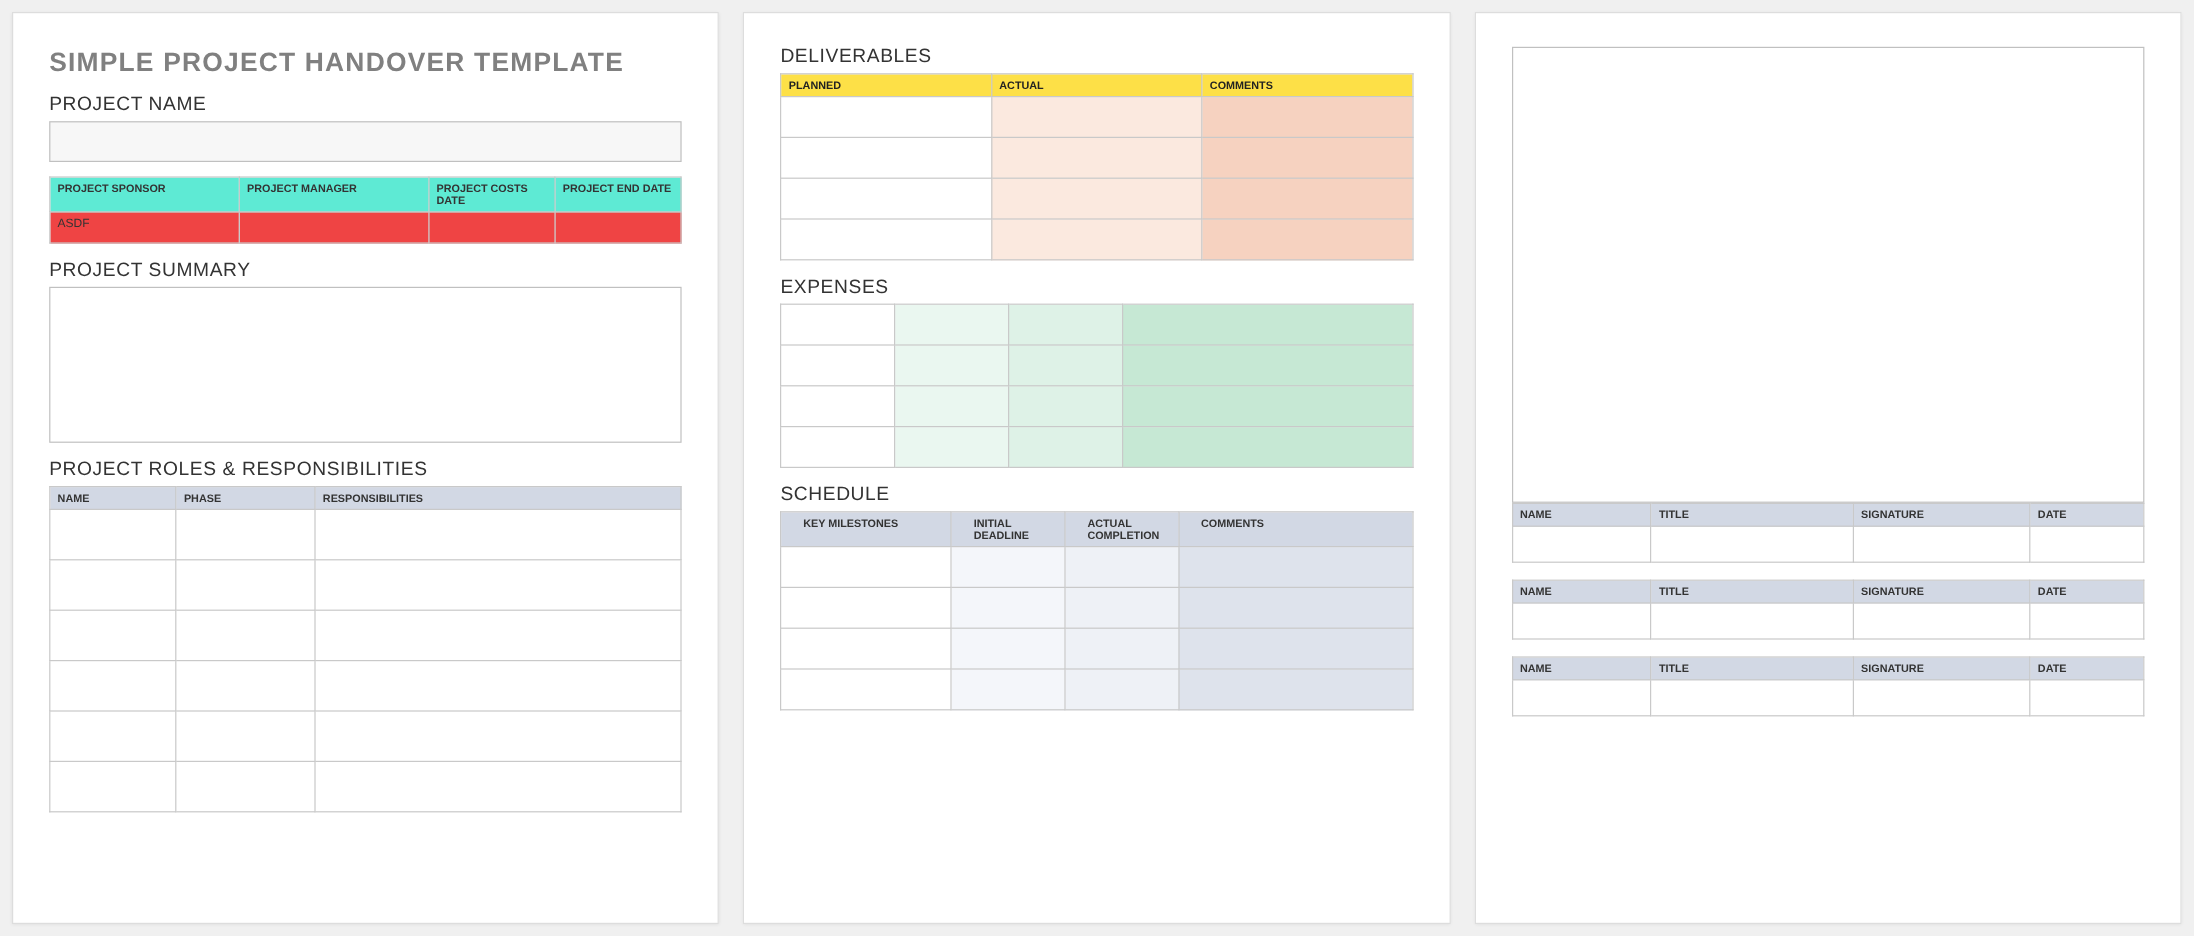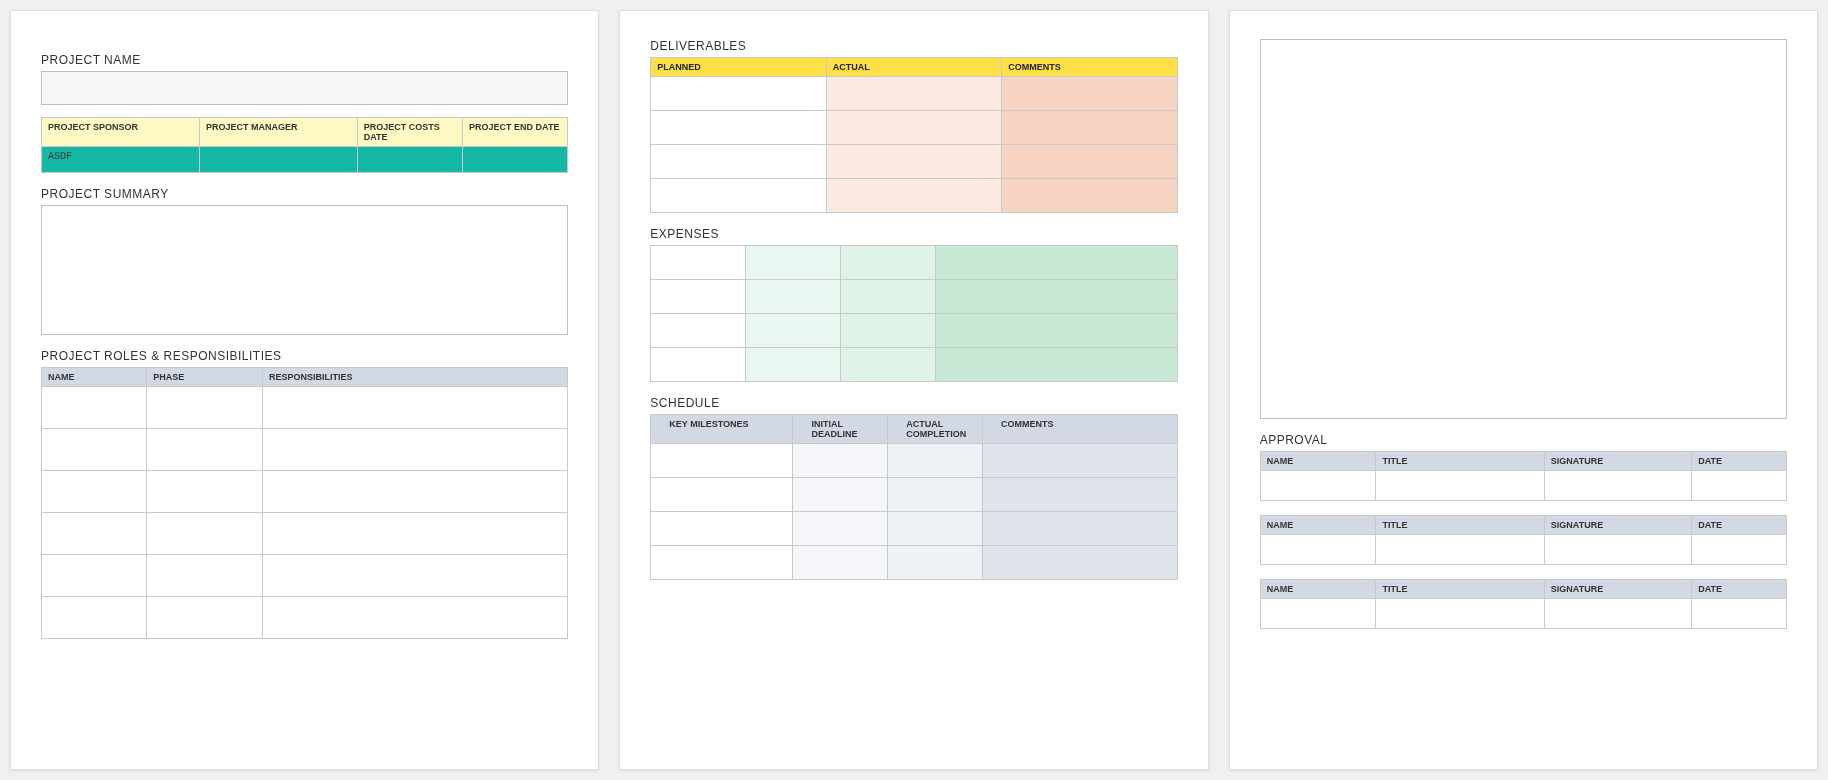--- a/index.html
+++ b/index.html
@@ -24,21 +24,21 @@
 
   h1.main-title {
     font-weight: 700;
     font-size: 22px;
     letter-spacing: 1px;
     color: #808080;
     margin: 0 0 14px 0;
   }
 
   .section-label {
-    font-size: 12px;
+    font-size: 16px;
     letter-spacing: 0.5px;
     margin: 14px 0 4px 0;
     color: #333;
   }
 
   
   table { border-collapse: collapse; width: 100%; table-layout: fixed; }
   th, td { border: 1px solid #c9c9c9; padding: 4px 6px; text-align: left; vertical-align: top; }
   th { font-size: 9px; font-weight: 700; }
   td { font-size: 10px; }
@@ -48,22 +48,22 @@
     width: 100%;
     border: 1px solid #c0c0c0;
     background: #f7f7f7;
     height: 34px;
   }
   .bigbox.plain { background: #fff; }
   .bigbox.tall { height: 130px; }
   .bigbox.vtall { height: 380px; }
 
   
-  table.meta th { background: #fef9c3; height: 18px; }
-  table.meta td { background: #14b8a6; height: 26px; font-family: Liberation Mono, monospace; }
+  table.meta th { background: #5eead4; height: 18px; }
+  table.meta td { background: #ef4444; height: 26px; }
 
   
   table.roles th { background: #d2d8e4; height: 18px; }
   table.roles td { background: #fff; height: 42px; }
 
   
   table.deliverables th { background: #fde047; color:#222; height: 18px; }
   table.deliverables td { height: 34px; }
   table.deliverables td.c1 { background: #fff; }
   table.deliverables td.c2 { background: #fbe9df; }
@@ -87,20 +87,21 @@
 
   
   table.approval { margin-bottom: 14px; }
   table.approval th { background: #d2d8e4; height: 18px; }
   table.approval td { background: #fff; height: 30px; }
 </style>
 </head>
 <body>
 
 <div class="page">
+  <h1 class="main-title">SIMPLE PROJECT HANDOVER TEMPLATE</h1>
 
   <div class="section-label">PROJECT NAME</div>
   <div class="bigbox"></div>
 
   <table class="meta" style="margin-top:12px;">
     <colgroup>
         <col style="width:30%">
         <col style="width:30%">
         <col style="width:20%">
         <col style="width:20%">
@@ -278,21 +279,20 @@
           <td class="c3"></td>
           <td class="c4"></td>
         </tr>
   </tbody>
     </table>
 </div>
 
 <div class="page">
   <div class="bigbox plain vtall"></div>
 
-  <div class="section-label">APPROVAL</div>
 
   <table class="approval">
     <colgroup>
         <col style="width:22%">
         <col style="width:32%">
         <col style="width:28%">
         <col style="width:18%">
       </colgroup>
     <tbody>
         <tr>

